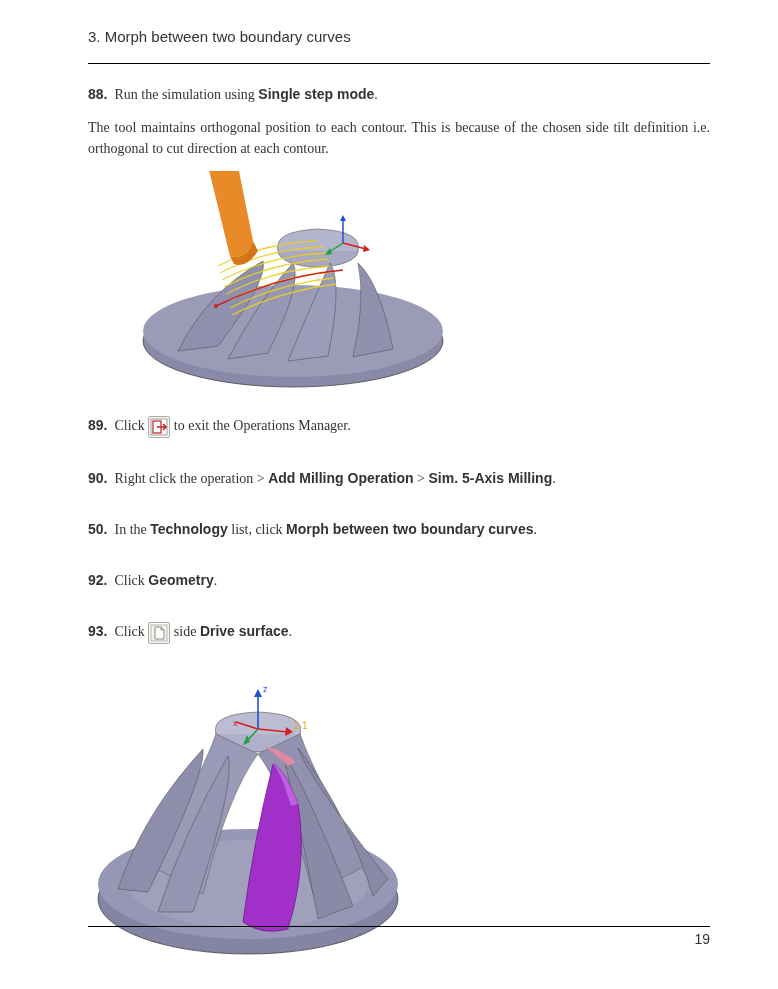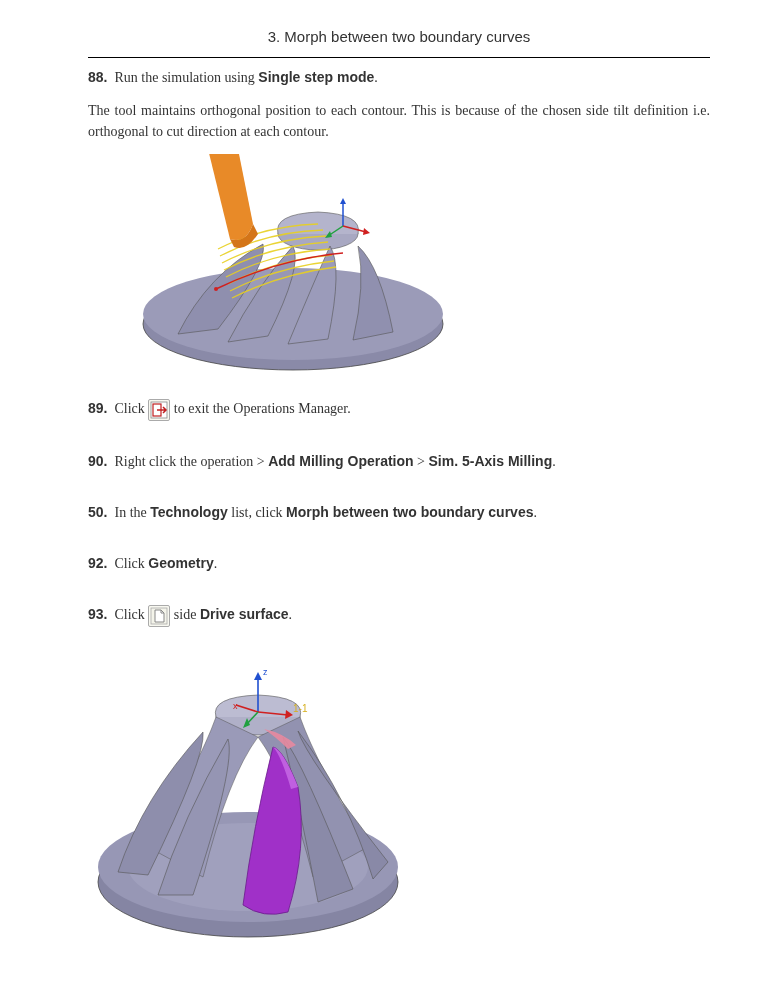--- a/index.html
+++ b/index.html
@@ -12,27 +12,27 @@
   .page {
     width: 778px;
     height: 989px;
     background: #fff;
     box-shadow: 2px 2px 8px rgba(0,0,0,0.15);
     box-sizing: border-box;
     padding: 28px 68px 28px 88px;
     position: relative;
   }
   .header-line {
-    text-align: center;
+    text-align: left;
     font-family: Arial, Helvetica, sans-serif;
     font-size: 15px;
     color: #333;
-    padding-bottom: 12px;
+    padding-bottom: 18px;
     border-bottom: 1.5px solid #000;
-    margin-bottom: 9px;
+    margin-bottom: 20px;
   }
   .step {
     font-size: 14px;
     margin-bottom: 12px;
     line-height: 1.5;
   }
   .step .num {
     font-family: Arial, Helvetica, sans-serif;
     font-weight: bold;
   }
@@ -215,13 +215,16 @@
           <text x="145" y="52" font-size="9" fill="#d02020" font-family="Arial">x</text>
           <line x1="170" y1="55" x2="148" y2="48" stroke="#d02020"></line>
           <line x1="170" y1="55" x2="158" y2="68" stroke="#20a040"></line>
           <polygon points="155,71 162,68 159,61" fill="#20a040"></polygon>
           <text x="205" y="55" font-size="10" fill="#d6b020" font-family="Arial">1-1</text>
         </g>
       </svg>
     </div>
   </div>
 
+  <div class="footer-line">
+    <span>19</span>
+  </div>
 </div>
 
 </body></html>

